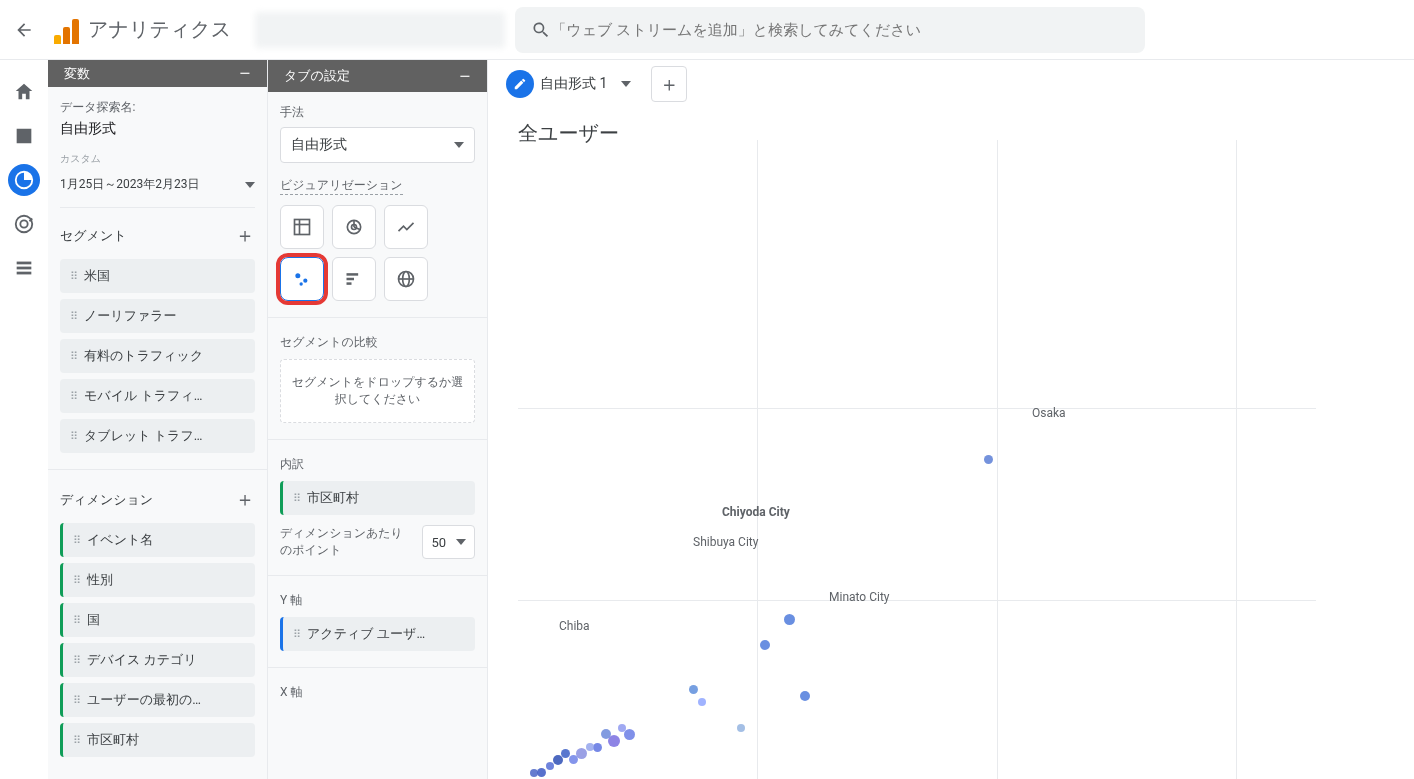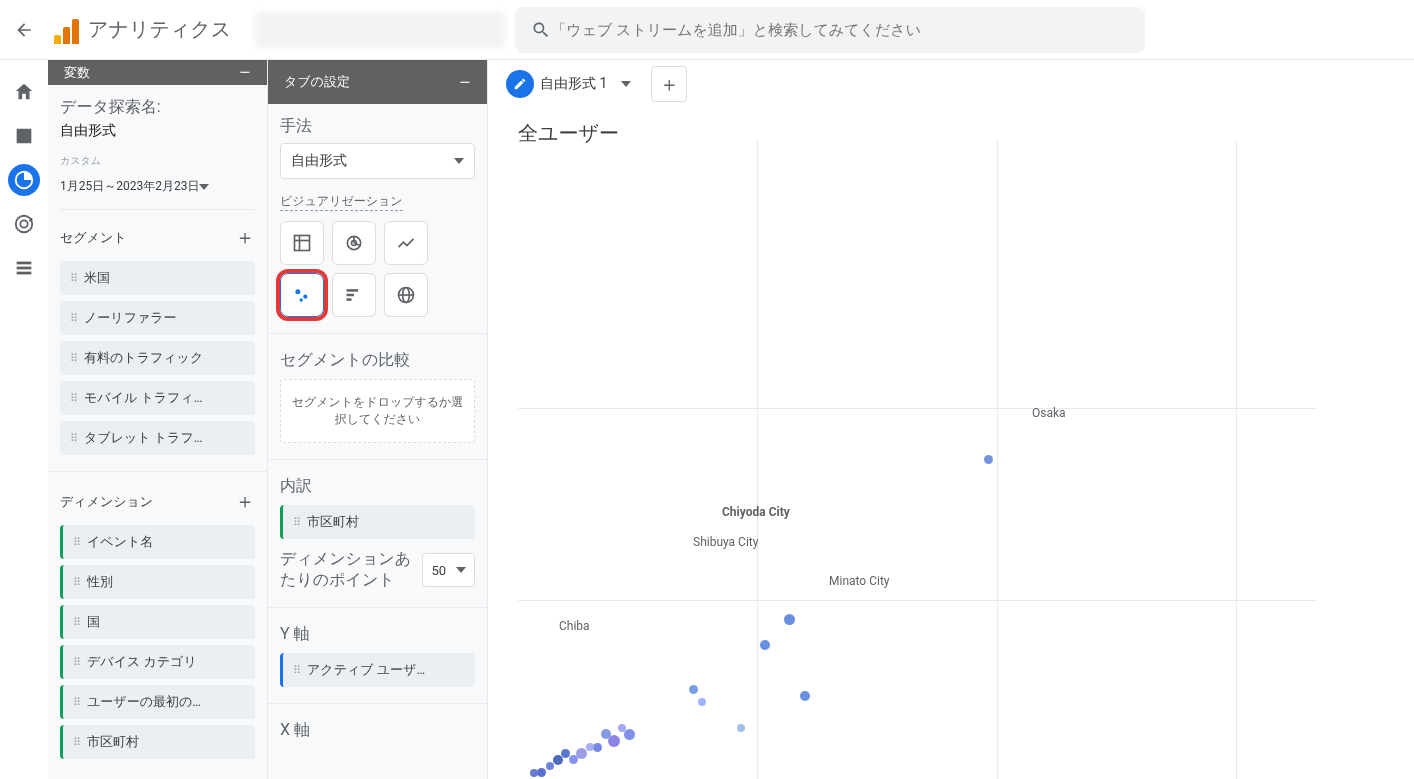--- a/index.html
+++ b/index.html
@@ -15,25 +15,25 @@
   .property-blur { width: 250px; height: 36px; background: #f1f3f4; border-radius: 4px; filter: blur(3px); }
   .search-box { flex: 1; max-width: 630px; height: 46px; background: #f1f3f4; border-radius: 8px; display: flex; align-items: center; padding: 0 16px; margin-left: 10px; }
   .search-box input { flex: 1; border: none; background: transparent; font-size: 15px; color: #5f6368; outline: none; }
   .layout { display: flex; height: calc(100vh - 60px); }
   .left-rail { width: 48px; display: flex; flex-direction: column; align-items: center; padding-top: 16px; gap: 12px; }
   .rail-btn { width: 32px; height: 32px; display: flex; align-items: center; justify-content: center; border-radius: 50%; cursor: pointer; }
   .rail-btn.active { background: #1a73e8; color: #fff; }
   .panel { background: #f8f9fa; border-right: 1px solid #e8eaed; display: flex; flex-direction: column; overflow-y: auto; }
   .panel-vars { width: 220px; }
   .panel-tab  { width: 220px; }
-  .panel-header { background: #616161; color: #fff; height: 44px; display: flex; align-items: center; justify-content: space-between; padding: 0 16px; font-weight: 500; }
+  .panel-header { background: #616161; color: #fff; height: 32px; display: flex; align-items: center; justify-content: space-between; padding: 0 16px; font-weight: 500; }
   .panel-body { padding: 12px 12px 16px; }
-  .label-sm { font-size: 16px; color: #5f6368; margin-bottom: 4px; }
+  .label-sm { font-size: 12px; color: #5f6368; margin-bottom: 4px; }
   .value-md { font-size: 14px; color: #202124; margin-bottom: 14px; }
-  .date-row { display: flex; align-items: center; padding: 6px 0 14px; border-bottom: 1px solid #e8eaed; margin-bottom: 14px; font-size:12px; }
+  .date-row { display: flex; align-items: center; justify-content: space-between; padding: 6px 0 14px; border-bottom: 1px solid #e8eaed; margin-bottom: 14px; font-size:12px; }
   .section-hd { display: flex; align-items: center; justify-content: space-between; font-size: 13px; color: #3c4043; margin-bottom: 10px; }
   .chip { display: flex; align-items: center; background: #eceff1; border-radius: 4px; height: 34px; padding: 0 10px; margin-bottom: 6px; font-size: 13px; color: #3c4043; cursor: grab; }
   .chip-dim { border-left: 3px solid #0f9d58; }
   .chip-met { border-left: 3px solid #1a73e8; }
   .drag-handle { color: #9aa0a6; margin-right: 8px; font-size: 11px; letter-spacing: -2px; }
   .divider { height: 1px; background: #e8eaed; margin: 16px -12px; }
   .tech-sel { border: 1px solid #dadce0; border-radius: 4px; height: 36px; display: flex; align-items: center; justify-content: space-between; padding: 0 10px; font-size: 14px; background:#fff; }
   .viz-label-u { font-size:12px; color:#5f6368; border-bottom:1px dashed #9aa0a6; display:inline-block; margin: 14px 0 10px; }
   .viz-grid { display: flex; flex-wrap: wrap; gap: 8px; }
   .viz-btn { width: 44px; height: 44px; border: 1px solid #dadce0; border-radius: 6px; display: flex; align-items: center; justify-content: center; background: #fff; cursor: pointer; color:#5f6368;}
@@ -310,17 +310,17 @@
         <div class="bubble" style="left: 75.3px; top: 622.55px; width: 9px; height: 9px; background: rgb(94, 115, 226); opacity: 0.85;"></div>
         <div class="bubble" style="left: 19.44px; top: 648.11px; width: 9px; height: 9px; background: rgb(59, 88, 195); opacity: 0.85;"></div>
         <div class="bubble" style="left: 11.96px; top: 648.61px; width: 8px; height: 8px; background: rgb(74, 101, 199); opacity: 0.85;"></div>
         <div class="bubble" style="left: 51.36px; top: 635.33px; width: 9px; height: 9px; background: rgb(110, 131, 231); opacity: 0.85;"></div>
         <div class="bubble" style="left: 67.82px; top: 623.05px; width: 8px; height: 8px; background: rgb(148, 165, 236); opacity: 0.85;"></div>
         <div class="bubble" style="left: 82.78px; top: 609.27px; width: 10px; height: 10px; background: rgb(108, 137, 219); opacity: 0.85;"></div>
         <div class="bubble" style="left: 99.74px; top: 603.88px; width: 8px; height: 8px; background: rgb(143, 154, 240); opacity: 0.85;"></div>
         <div class="b-label" style="left: 514px; top: 286px;">Osaka</div>
         <div class="b-label" style="left: 204px; top: 385px; font-weight: bold;">Chiyoda City</div>
         <div class="b-label" style="left: 175px; top: 415px;">Shibuya City</div>
-        <div class="b-label" style="left: 311px; top: 454px;">Minato City</div>
+        <div class="b-label" style="left: 311px; top: 470px;">Minato City</div>
         <div class="b-label" style="left: 41px; top: 499px;">Chiba</div>
       </div>
   </div>
 </div>
 
 </body></html>

